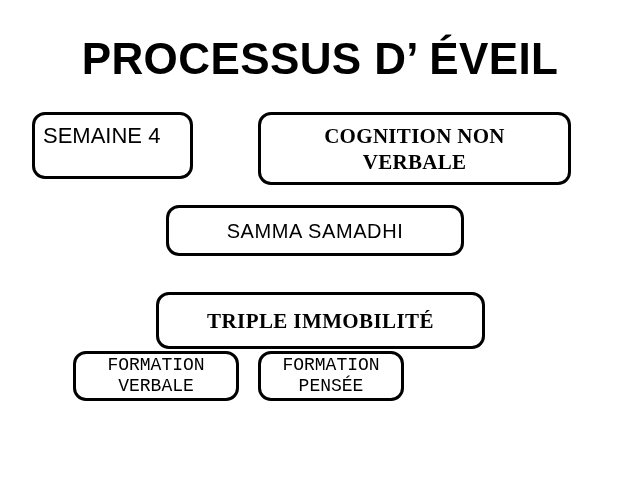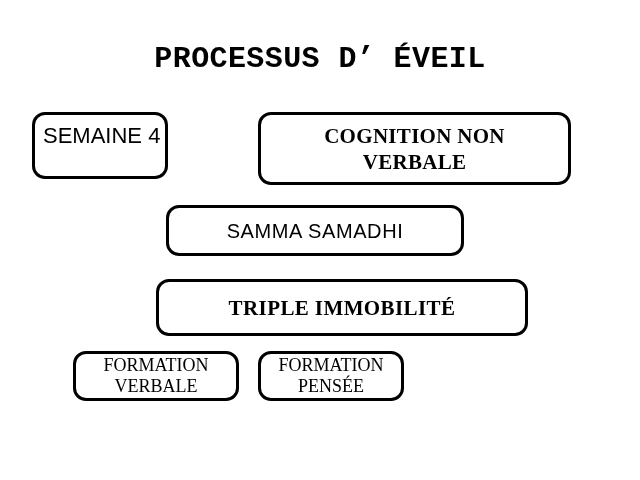--- a/index.html
+++ b/index.html
@@ -17,23 +17,23 @@
     color: #000000;
   }
 
   
   #slide-title {
     position: absolute;
     left: 0;
     top: 38px;
     width: 640px;
     text-align: center;
-    font-family: Liberation Mono, monospace;
+    font-family: Liberation Sans, sans-serif;
     font-weight: bold;
-    font-size: 30px;
+    font-size: 44px;
     line-height: 42px;
     letter-spacing: 0.4px;
     white-space: nowrap;
     color: #000000;
   }
 
   
   .node {
     position: absolute;
     box-sizing: border-box;
@@ -51,21 +51,21 @@
     width: 100%;
     padding: 0 6px;
     box-sizing: border-box;
     white-space: pre-line;
   }
 
   
   #node-semaine {
     left: 32px;
     top: 112px;
-    width: 136px;
+    width: 161px;
     height: 67px;
     align-items: flex-start;
     justify-content: flex-start;
   }
   #node-semaine .node-label {
     font-family: "Liberation Sans", sans-serif;
     font-weight: normal;
     font-size: 22px;
     line-height: 24px;
     text-align: left;
@@ -97,35 +97,35 @@
     font-family: "Liberation Sans", sans-serif;
     font-weight: normal;
     font-size: 20px;
     line-height: 22px;
     letter-spacing: 0.6px;
   }
 
   
   #node-triple {
     left: 156px;
-    top: 279px;
-    width: 372px;
+    top: 292px;
+    width: 329px;
     height: 57px;
   }
   #node-triple .node-label {
     font-family: "Liberation Serif", serif;
     font-weight: bold;
     font-size: 21px;
     line-height: 24px;
     letter-spacing: 0.4px;
   }
 
   
   .leaf .node-label {
-    font-family: Liberation Serif, serif;
+    font-family: Liberation Mono, monospace;
     font-weight: normal;
     font-size: 18px;
     line-height: 21px;
   }
   #node-formation-verbale {
     left: 73px;
     top: 351px;
     width: 166px;
     height: 50px;
   }

